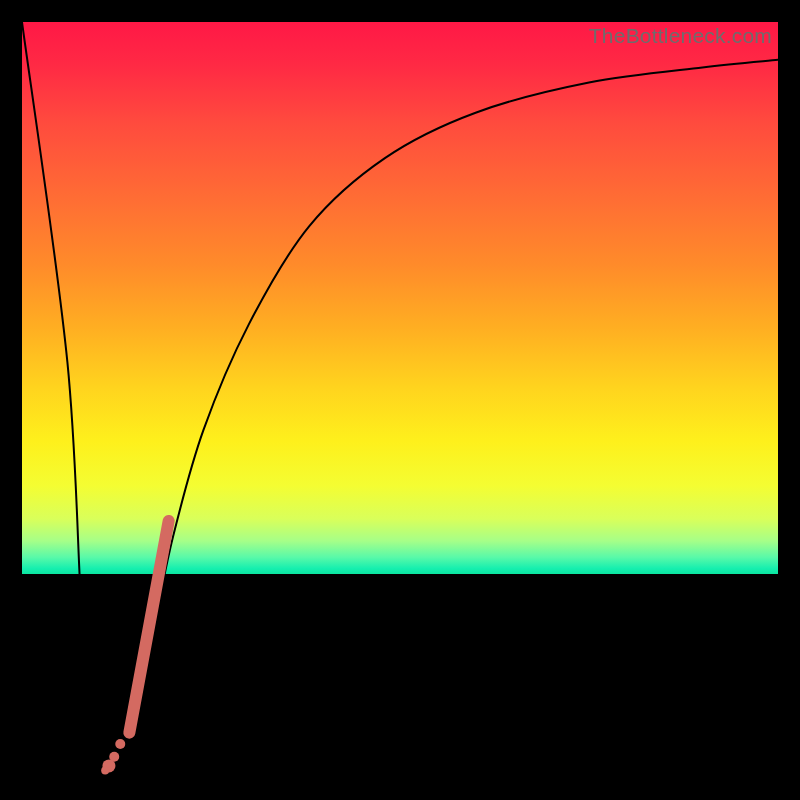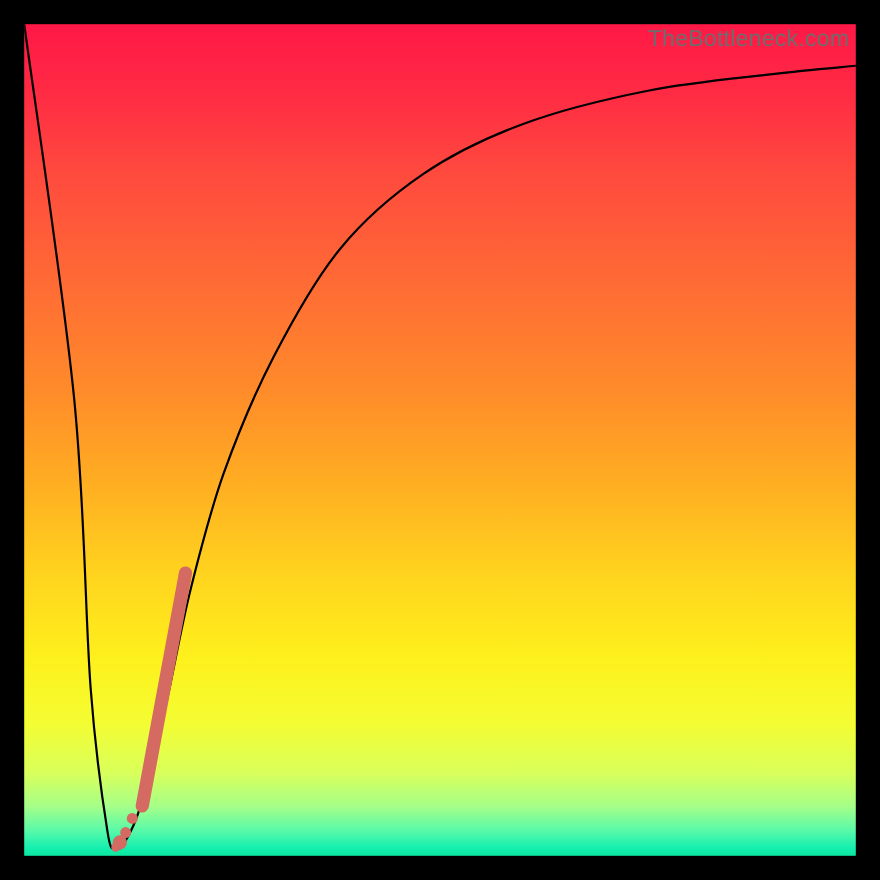--- a/index.html
+++ b/index.html
@@ -14,21 +14,21 @@
     position: relative;
     width: 800px;
     height: 800px;
     background: #000;
   }
   .plot-area {
     position: absolute;
     left: 22px;
     top: 22px;
     width: 756px;
-    height: 756px;
+    height: 552px;
     background: linear-gradient(to bottom,
       #ff1846 0%,
       #ff2a44 8%,
       #ff4a3e 18%,
       #ff6d34 32%,
       #ff8b2a 44%,
       #ffad22 55%,
       #ffd31e 66%,
       #fef01c 76%,
       #f4fd32 84%,

